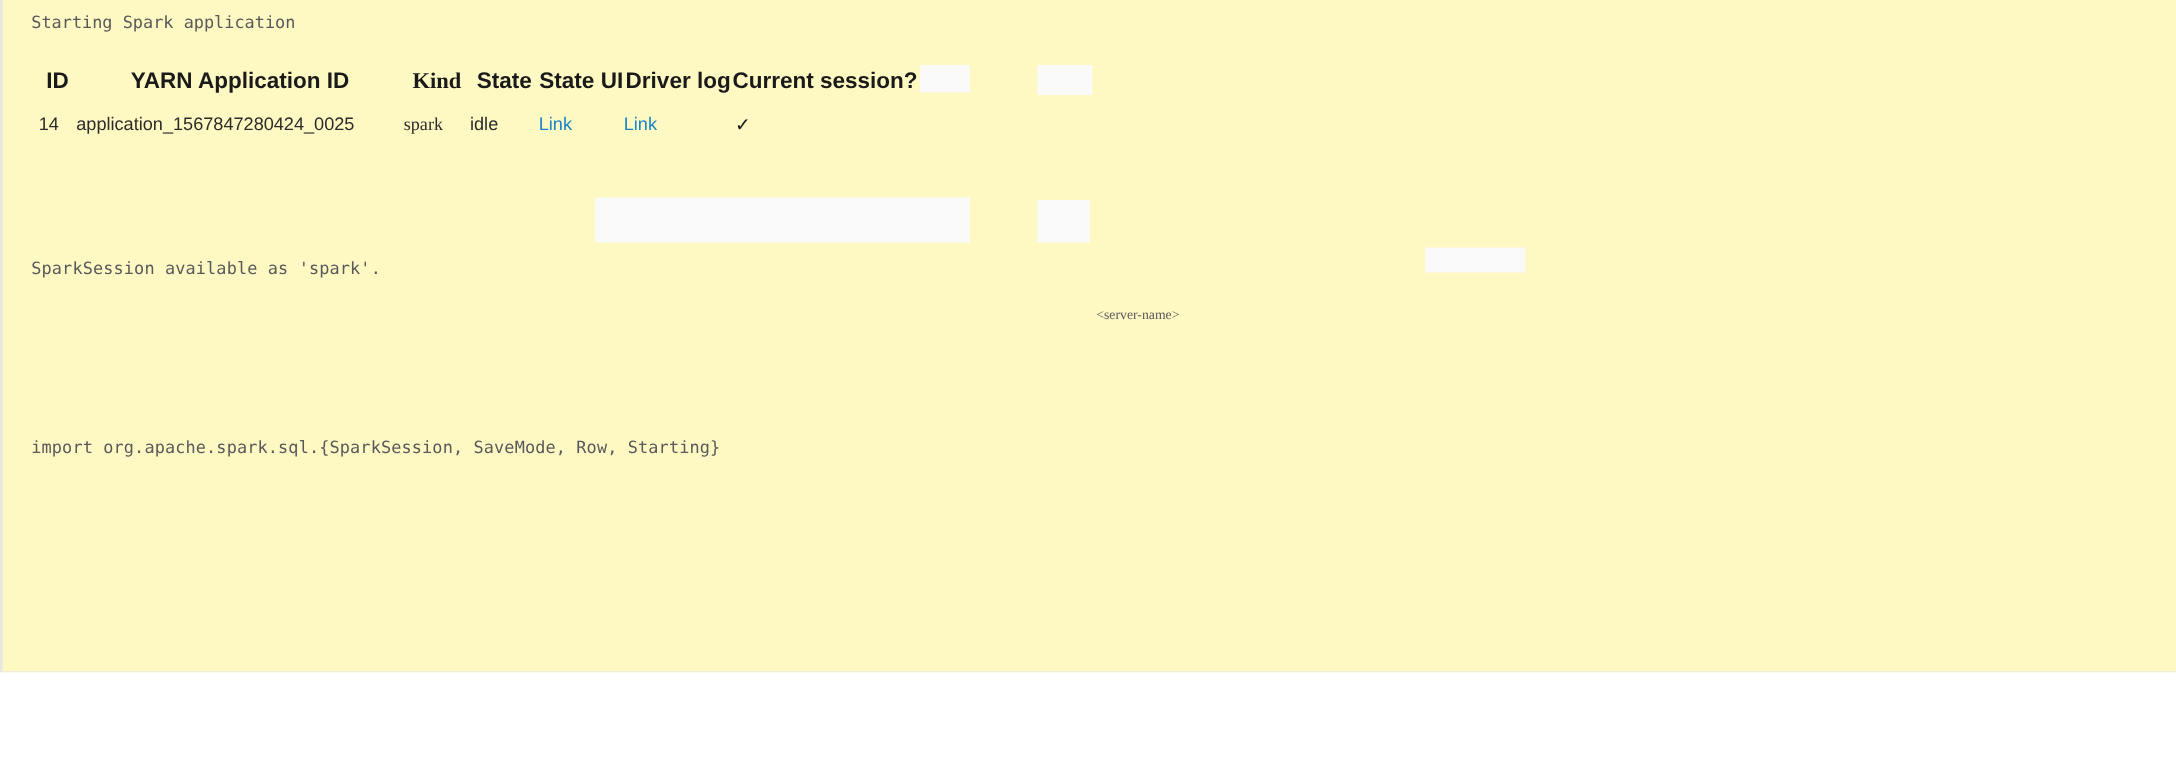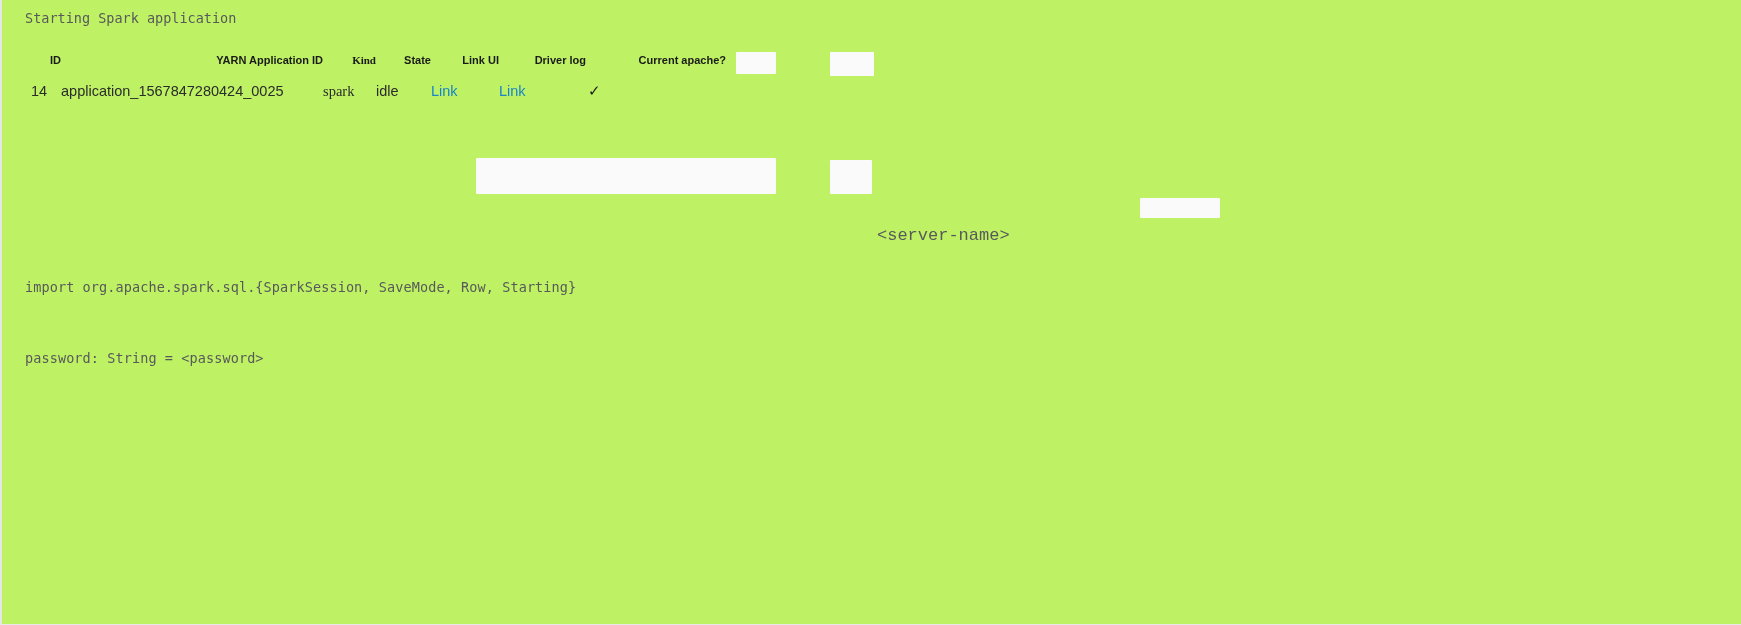--- a/index.html
+++ b/index.html
@@ -8,22 +8,22 @@
     padding: 0;
     background: #ffffff;
   }
   body {
     font-family: "Liberation Sans", sans-serif;
     -webkit-font-smoothing: antialiased;
   }
   #screen {
     position: relative;
     width: 1741px;
-    height: 625px;
-    background: #bef264;
+    height: 538px;
+    background: #fef9c3;
     overflow: hidden;
     box-sizing: border-box;
   }
   
   .output-rail {
     position: absolute;
     left: 0px;
     top: 0px;
     width: 2px;
     height: 625px;
@@ -52,24 +52,24 @@
 
   
   .session-table {
     position: absolute;
     left: 25px;
     top: 50px;
     border-collapse: collapse;
     font-family: "Liberation Sans", sans-serif;
   }
   .session-table th {
-    font-size: 11px;
+    font-size: 18px;
     font-weight: bold;
     color: #1a1a1a;
-    text-align: right;
+    text-align: center;
     padding: 4px 0 10px 0;
     white-space: nowrap;
   }
   .session-table td {
     font-size: 14.5px;
     font-weight: normal;
     color: #2b2b2b;
     text-align: left;
     padding: 6px 0 6px 0;
     white-space: nowrap;
@@ -113,25 +113,26 @@
   .console .cline { display: block; }
 
   
   .ghost {
     position: absolute;
     background: #fafafa;
     border-radius: 1px;
   }
   .floating-note {
     position: absolute;
-    font-family: Liberation Mono, monospace;
-    font-size: 17px;
+    font-family: Liberation Serif, serif;
+    font-size: 11px;
     line-height: 20px;
     color: #58595b;
     white-space: pre;
+    margin-top: 16px;
   }
 </style>
 </head>
 <body>
 
 <div id="screen">
 
   <div class="output-rail"></div>
 
   <div class="ghost" style="left:736px; top:52px; width:40px; height:22px;"></div>
@@ -142,42 +143,42 @@
 
   <div class="status-line">Starting Spark application</div>
 
   <table class="session-table">
     <thead>
       <tr>
         <th class="col-id">ID</th>
         <th class="col-appid">YARN Application ID</th>
         <th class="col-kind">Kind</th>
         <th class="col-state">State</th>
-        <th class="col-sparkui">Link UI</th>
+        <th class="col-sparkui">State UI</th>
         <th class="col-driverlog">Driver log</th>
-        <th class="col-session">Current apache?</th>
+        <th class="col-session">Current session?</th>
       </tr>
     </thead>
     <tbody>
       <tr>
         <td class="col-id">14</td>
         <td class="col-appid">application_1567847280424_0025</td>
         <td class="col-kind">spark</td>
         <td class="col-state">idle</td>
         <td class="col-sparkui"><a class="link" href="#">Link</a></td>
         <td class="col-driverlog"><a class="link" href="#">Link</a></td>
         <td class="col-session"><span class="checkmark">✓</span></td>
       </tr>
     </tbody>
   </table>
 
   <div class="console">
+    <span class="cline">SparkSession available as 'spark'.</span>
     <span class="blank"></span>
     <span class="cline">import org.apache.spark.sql.{SparkSession, SaveMode, Row, Starting}</span>
-    <span class="cline">password: String = &lt;password&gt;</span>
     
     
     
     
     
     
     
     
     
     

